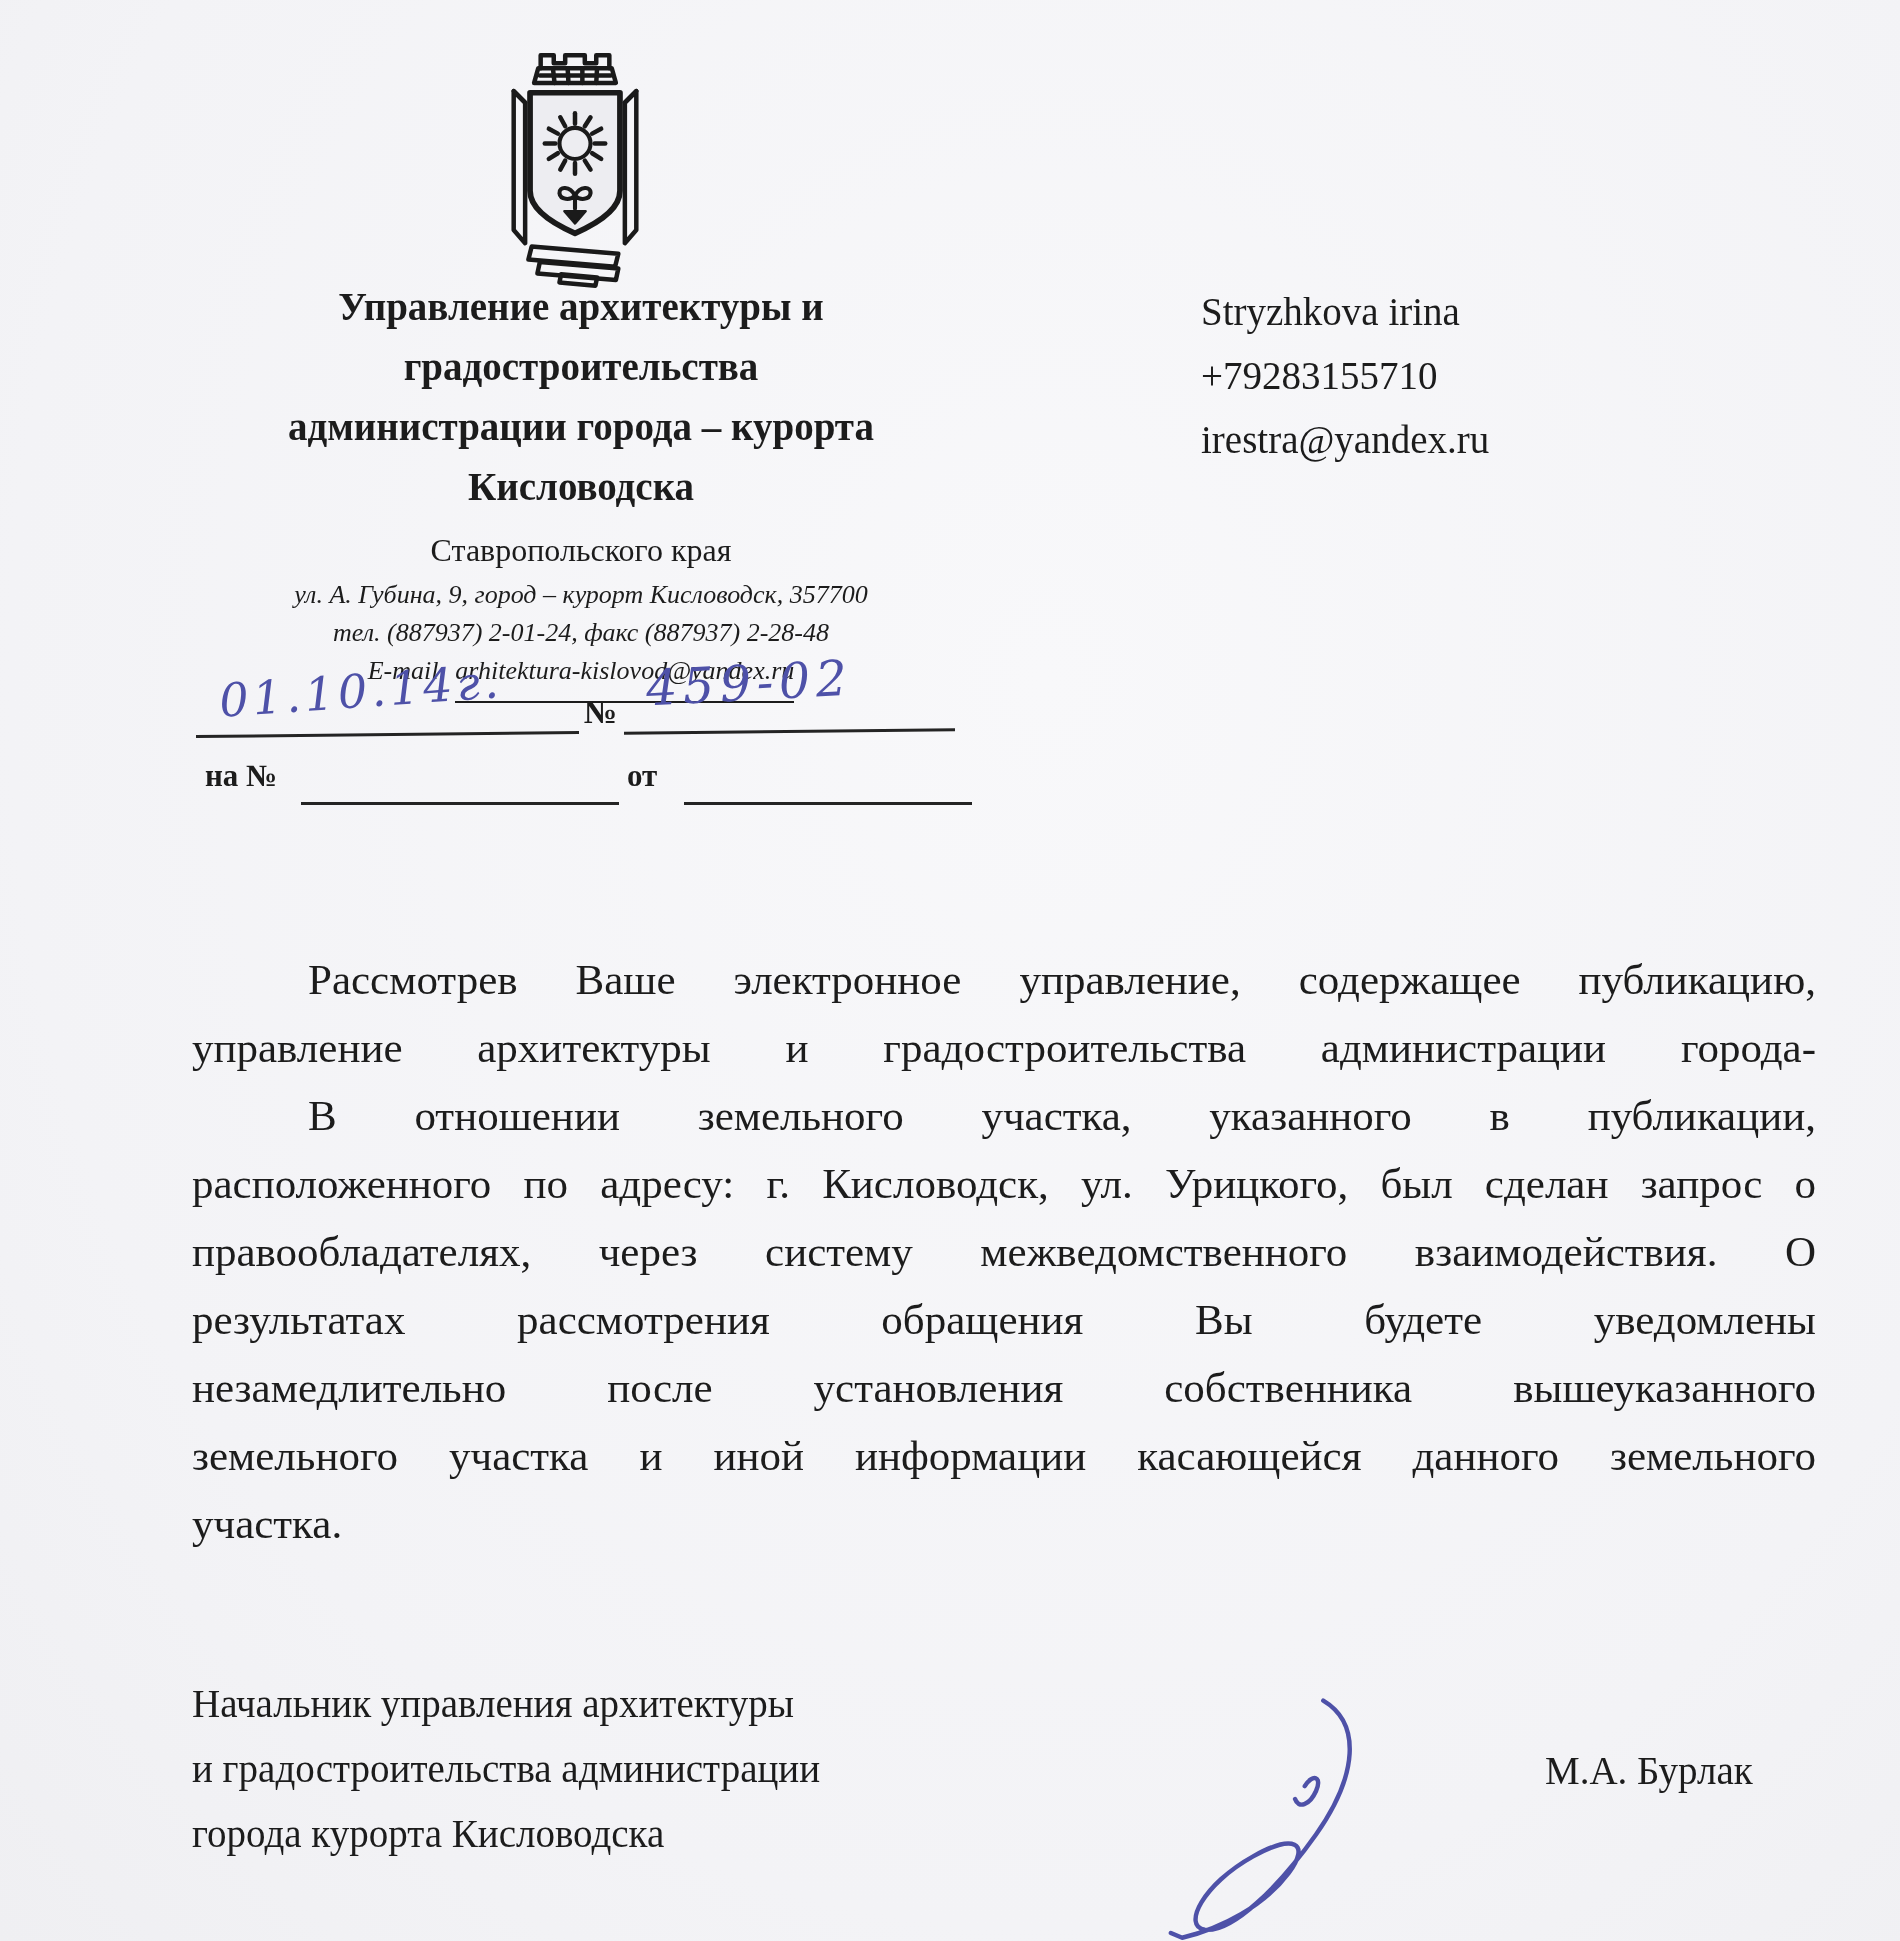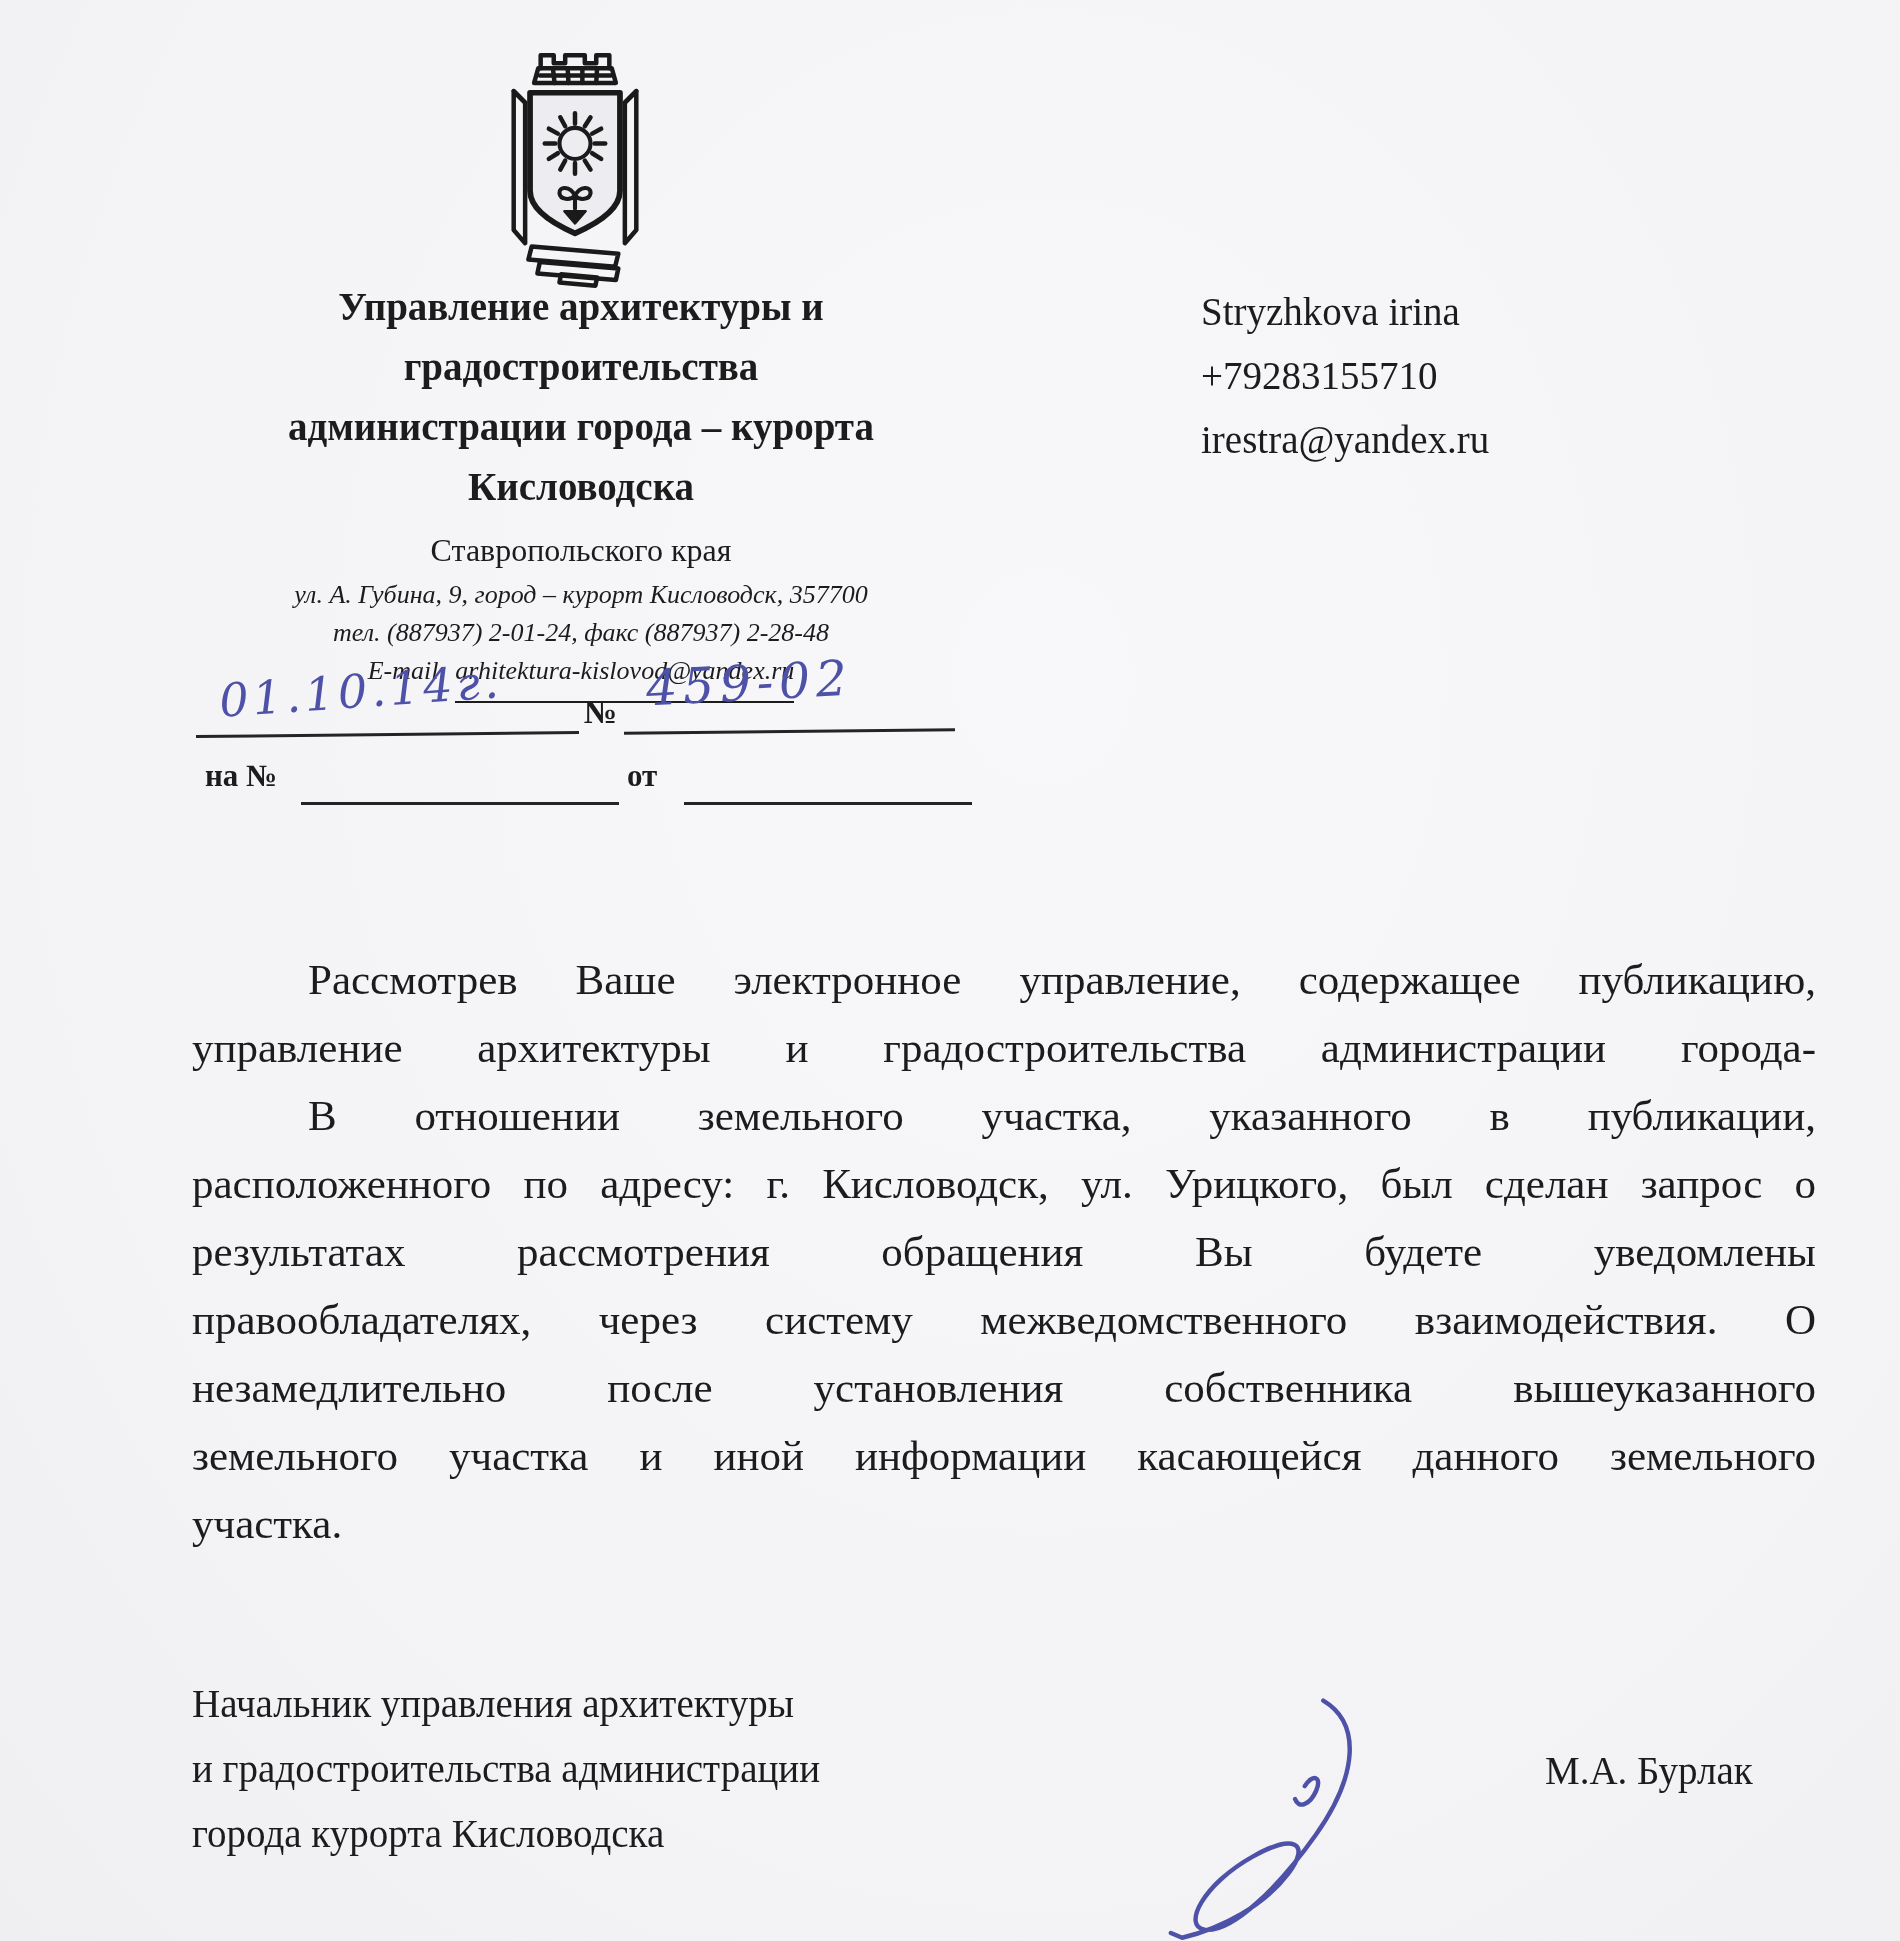--- a/index.html
+++ b/index.html
@@ -121,22 +121,22 @@
   <div class="ref-label na-no">на №</div>
   <div class="rule rule-nano"></div>
   <div class="ref-label ot">от</div>
   <div class="rule rule-ot"></div>
 
   <div class="body-block">
     <div class="line ind">Рассмотрев Ваше электронное управление, содержащее публикацию,</div>
     <div class="line">управление архитектуры и градостроительства администрации города-</div>
     <div class="line ind">В отношении земельного участка, указанного в публикации,</div>
     <div class="line">расположенного по адресу: г. Кисловодск, ул. Урицкого, был сделан запрос о</div>
+    <div class="line">правообладателях, через систему межведомственного взаимодействия. О</div>
     <div class="line">результатах рассмотрения обращения Вы будете уведомлены</div>
-    <div class="line">правообладателях, через систему межведомственного взаимодействия. О</div>
     <div class="line">незамедлительно после установления собственника вышеуказанного</div>
     <div class="line">земельного участка и иной информации касающейся данного земельного</div>
     <div class="line last">участка.</div>
   </div>
 
   <div class="sig-block">
     <div>Начальник управления архитектуры</div>
     <div>и градостроительства администрации</div>
     <div>города курорта Кисловодска</div>
   </div>

